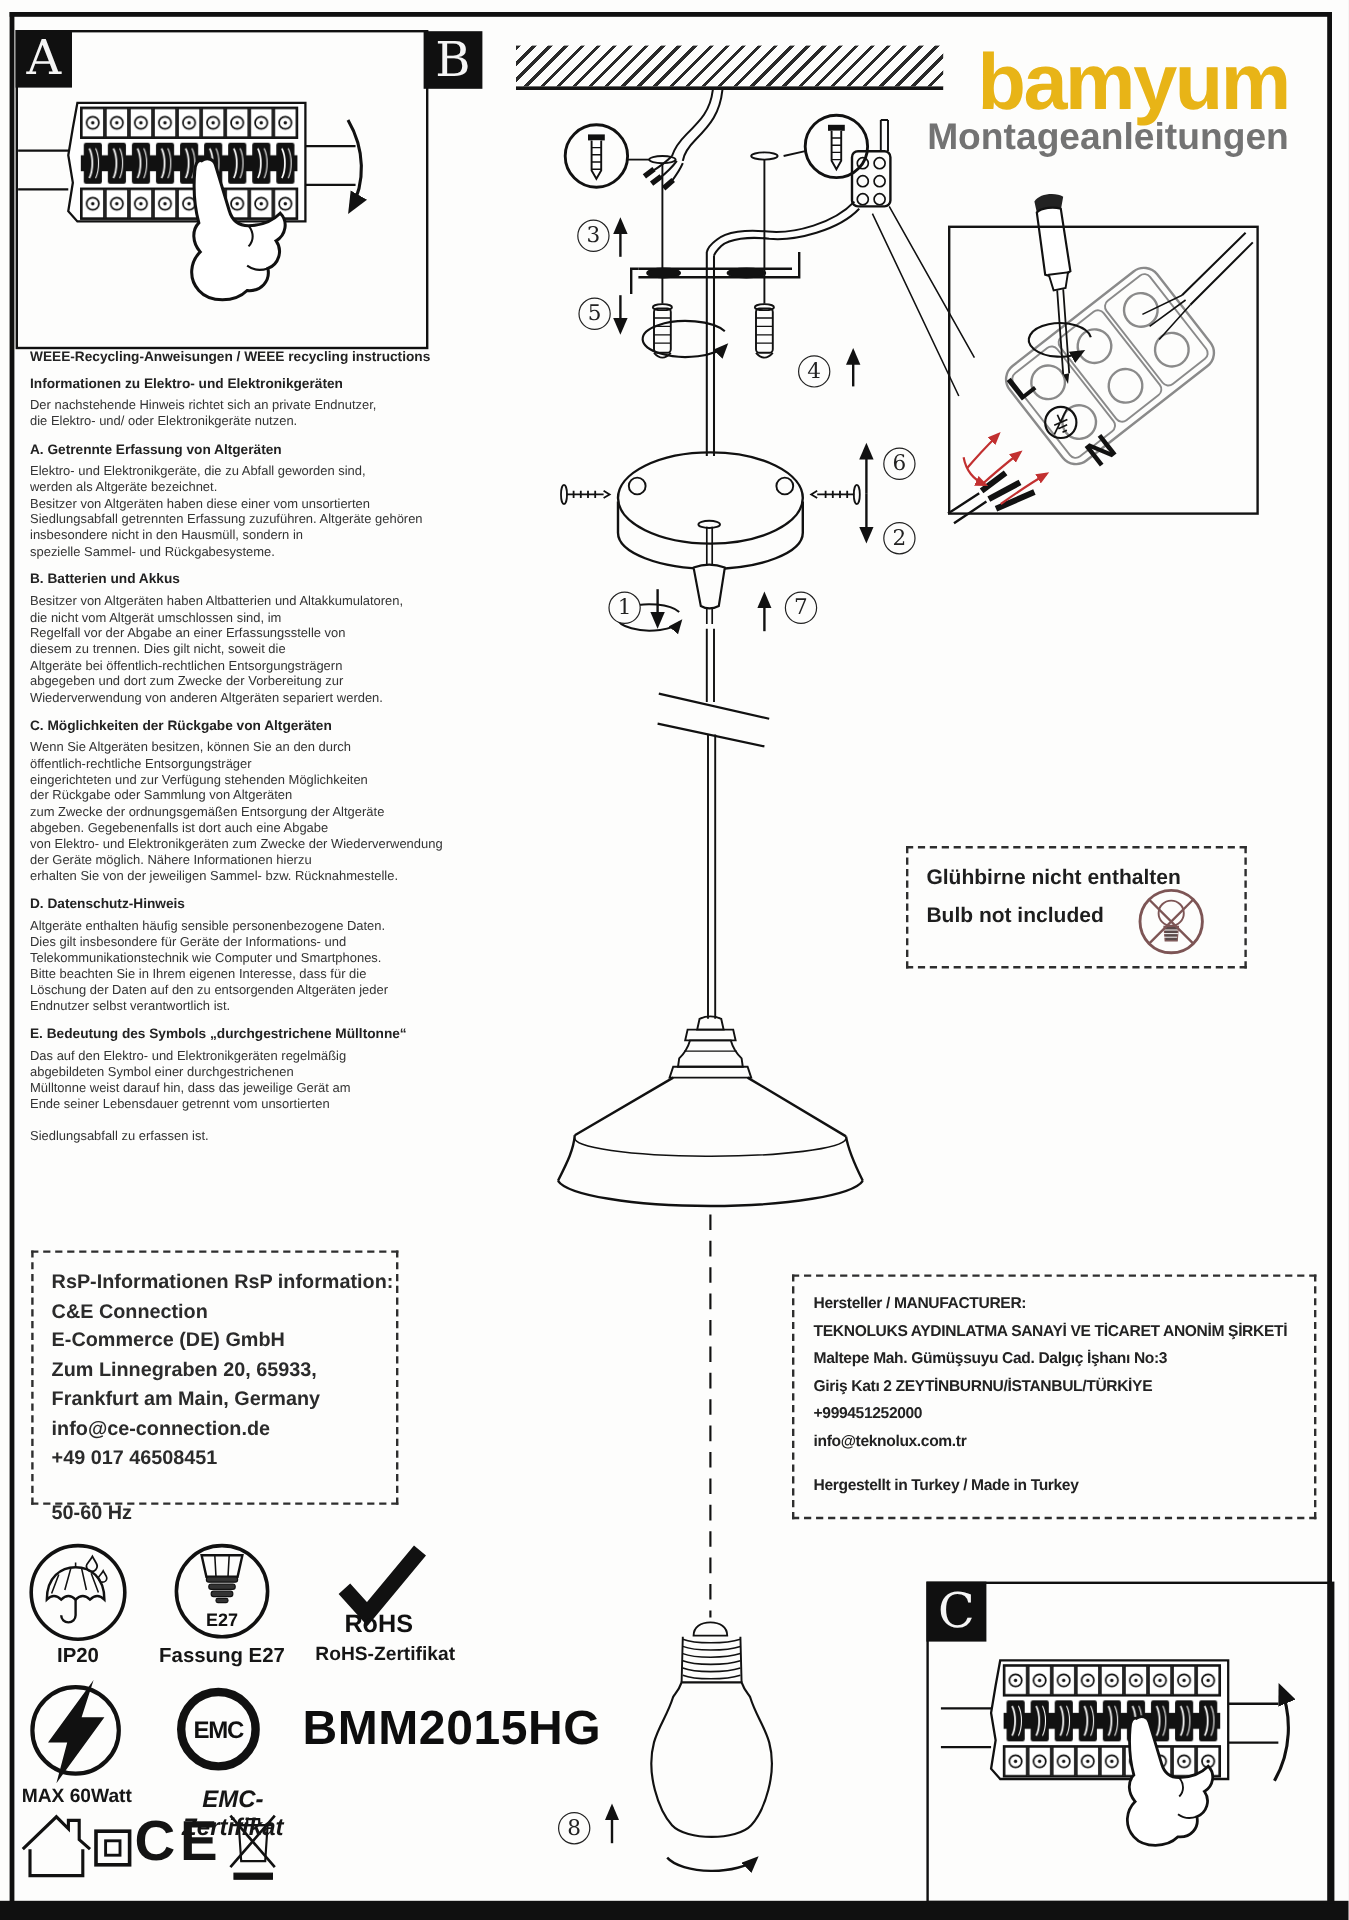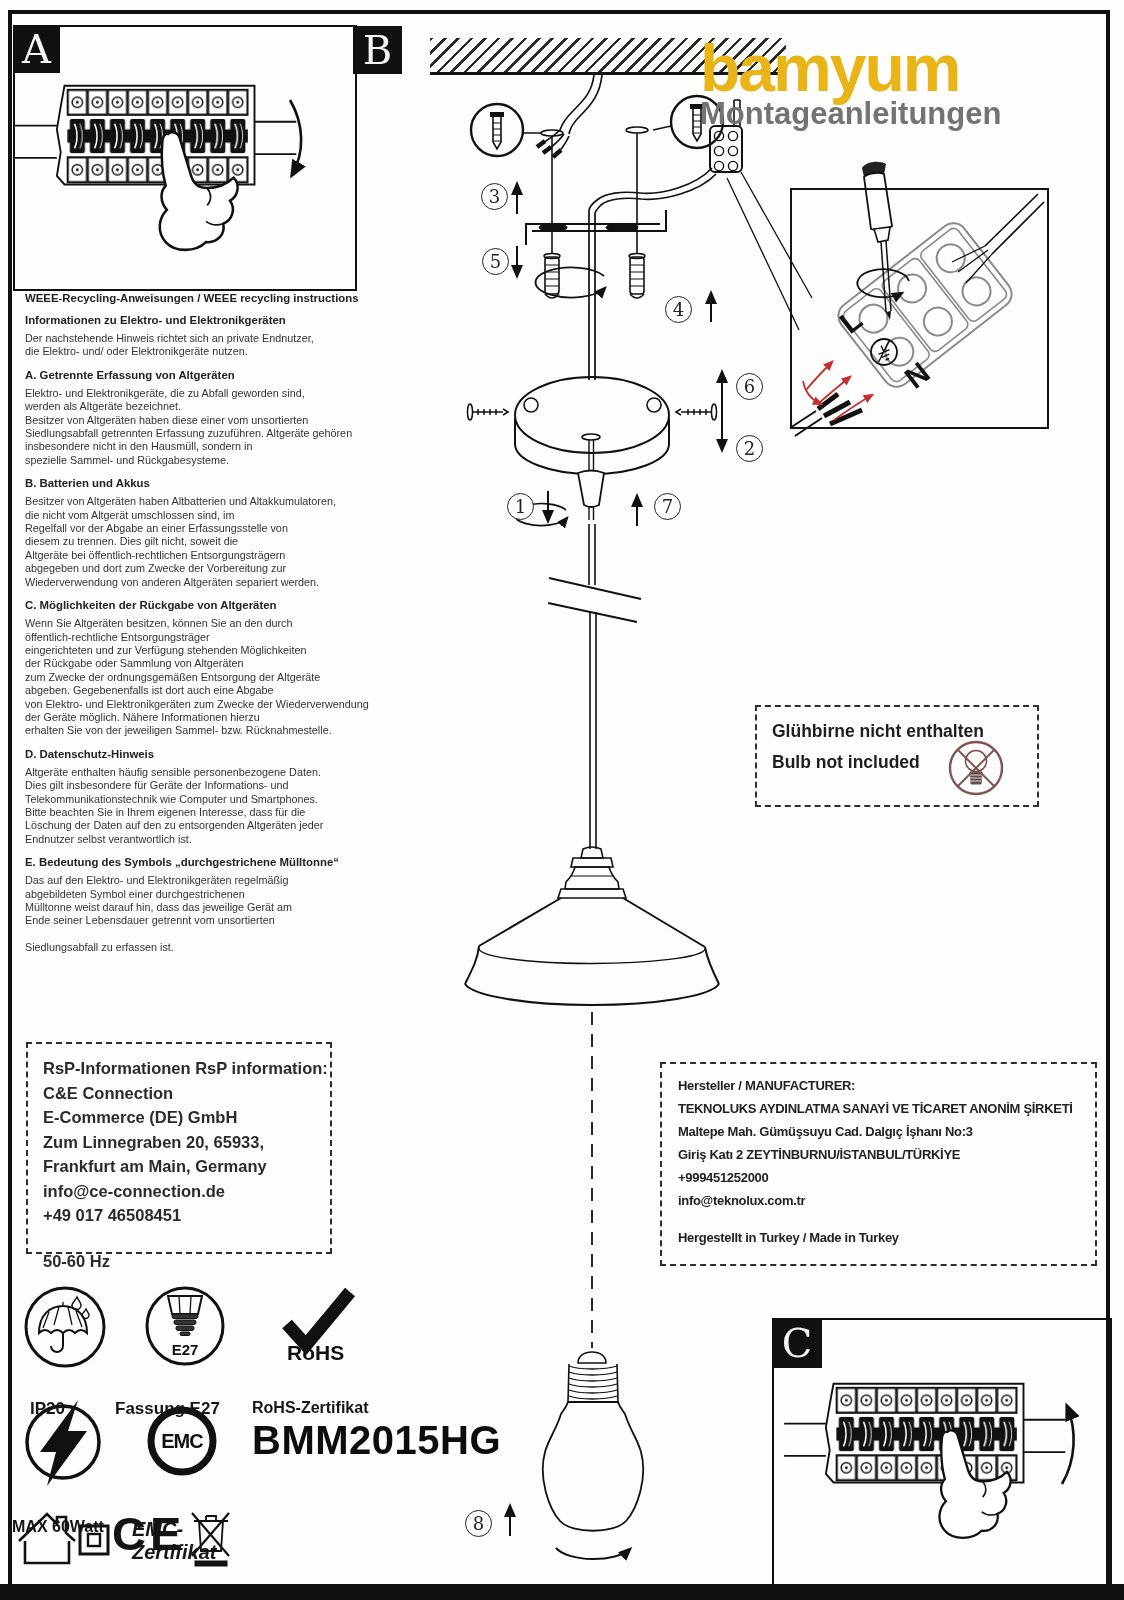--- a/index.html
+++ b/index.html
@@ -3,42 +3,42 @@
 <meta charset="utf-8">
 <style>
   html,body{margin:0;padding:0;background:#e8e8e8;}
   .page{position:relative;width:1124px;height:1600px;background:#fdfdfc;overflow:hidden;
         font-family:"Liberation Sans",sans-serif;color:#1c1c1c;}
   .abs{position:absolute;}
   .frame{position:absolute;background:#101010;}
   .panelbox{position:absolute;border:2.5px solid #101010;background:transparent;}
   .taglabel{position:absolute;background:#101010;color:#f5f5f5;font-family:"DejaVu Serif",serif;
             font-weight:400;display:flex;align-items:center;justify-content:center;}
-  .brand{position:absolute;left:700px;top:36px;width:374px;}
+  .brand{position:absolute;left:700px;top:36px;width:374px;text-align:right;}
   .brand .logo{font-size:66px;font-weight:bold;letter-spacing:-2px;line-height:64px;}
   .brand .sub{font-size:31px;font-weight:bold;color:#737373;line-height:28px;}
   .weee{position:absolute;left:25px;top:292px;width:410px;}
   .weee h1{font-size:11.4px;margin:0 0 10px 0;color:#222;}
   .weee h2{font-size:11.4px;margin:10px 0 6px 0;color:#222;}
   .weee p{font-size:10.8px;line-height:13.4px;margin:0;white-space:pre-line;color:#333;}
   .box-dashed{position:absolute;border:2.5px dashed #2e2e2e;background:transparent;}
   .rsp{left:26px;top:1042px;width:306px;height:212px;padding:12px 0 0 15px;box-sizing:border-box;}
   .rsp div{font-size:16.5px;font-weight:bold;color:#2b2b2b;line-height:24.5px;}
   .rsp .gap{margin-top:21px;}
   .mfr{left:660px;top:1062px;width:437px;height:204px;padding:10px 0 0 16px;box-sizing:border-box;}
   .mfr div{font-size:13px;font-weight:bold;color:#222;line-height:23px;letter-spacing:-0.3px;white-space:nowrap;}
   .mfr .gap{margin-top:14px;}
   .bulbnote{left:755px;top:705px;width:284px;height:102px;padding:9px 0 0 15px;box-sizing:border-box;}
   .bulbnote div{font-size:17.5px;font-weight:bold;color:#1e1e1e;line-height:31px;}
   .step{position:absolute;width:27px;height:27px;border:1.7px solid #222;border-radius:50%;
         font-family:"DejaVu Serif",serif;font-size:18px;color:#222;text-align:center;line-height:26px;
         background:#fdfdfc;box-sizing:border-box;}
   .hatch{position:absolute;left:430px;top:38px;width:356px;height:34px;border-bottom:3px solid #141414;
          background:repeating-linear-gradient(135deg,#2a2a2a 0 2.6px,transparent 2.6px 9.5px);}
-  .badgelabel{position:absolute;font-weight:bold;font-size:17px;color:#161616;margin-top:29px;}
+  .badgelabel{position:absolute;font-weight:bold;font-size:17px;color:#161616;text-align:center;}
   .model{position:absolute;left:252px;top:1418px;font-size:40px;font-weight:bold;color:#0d0d0d;letter-spacing:0.5px;}
   .cemark{position:absolute;left:112px;top:1506px;font-size:47px;font-weight:bold;letter-spacing:4px;color:#141414;}
   svg text{font-family:"Liberation Sans",sans-serif;}
 </style>
 </head>
 <body>
 
 <div class="page">
 
   <svg class="abs" style="left:0;top:0;" width="1124" height="1600" viewBox="0 0 1124 1600" fill="none">

